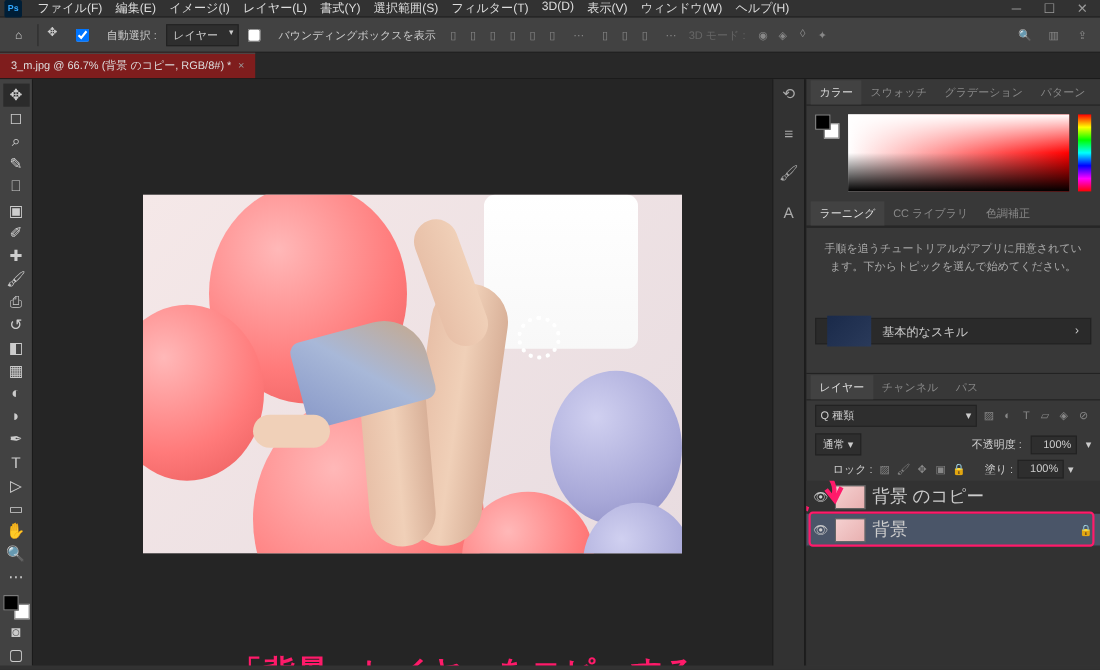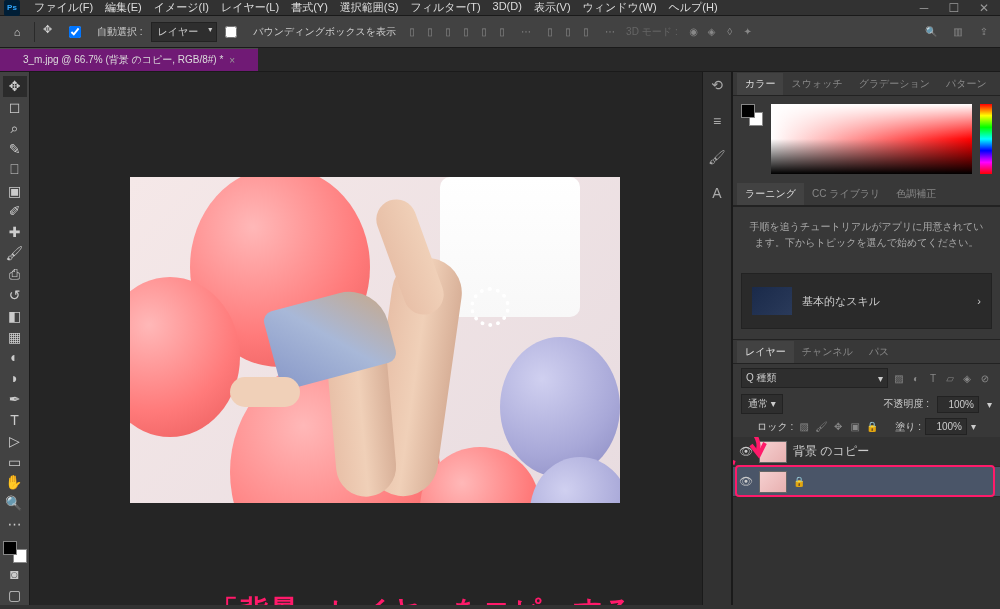--- a/index.html
+++ b/index.html
@@ -14,21 +14,21 @@
 .opt-sep{width:1px;height:20px;background:#2a2a2a}
 .move-icon{width:18px;height:18px;color:#ccc}
 .chk{display:flex;align-items:center;gap:16px;font-size:10px}
 .chk input{width:12px;height:12px}
 .dropdown{background:#2e2e2e;padding:2px 18px 2px 6px;font-size:10px;border:1px solid #222;position:relative}
 .dropdown::after{content:"▾";position:absolute;right:4px;top:2px;font-size:8px}
 .align-icons{display:flex;gap:2px}
 .align-btn{width:16px;height:16px;display:flex;align-items:center;justify-content:center;font-size:10px;color:#888}
 .opt-right{margin-left:auto;display:flex;gap:10px;align-items:center}
 .tabbar{height:24px;background:#282828;display:flex;align-items:flex-end;border-bottom:1px solid #1a1a1a}
-.doc-tab{background:#701a75;padding:4px 23px;font-size:10px;color:#ddd;border-top:1px solid #4a4a4a;display:flex;align-items:center;gap:6px}
+.doc-tab{background:#7f1d1d;padding:4px 10px;font-size:10px;color:#ddd;border-top:1px solid #4a4a4a;display:flex;align-items:center;gap:6px}
 .doc-tab .close{color:#999;font-size:10px}
 .main{display:flex;height:calc(100% - 76px)}
 .toolbar{width:30px;background:#424242;border-right:1px solid #1a1a1a;display:flex;flex-direction:column;align-items:center;padding-top:4px}
 .tool{width:24px;height:22px;display:flex;align-items:center;justify-content:center;color:#ccc;font-size:14px;cursor:pointer;position:relative}
 .tool.active{background:#2b2b2b}
 .fgbg{width:24px;height:24px;position:relative;margin-top:6px}
 .fgbg .fg{width:14px;height:14px;background:#000;border:1px solid #888;position:absolute;top:0;left:0;z-index:2}
 .fgbg .bg{width:14px;height:14px;background:#fff;border:1px solid #888;position:absolute;bottom:0;right:0}
 .canvas-area{flex:1;background:#252525;position:relative;overflow:hidden}
 .canvas{position:absolute;left:100px;top:105px;width:490px;height:326px;background:linear-gradient(135deg,#f5e8e8 0%,#e8dce0 100%);overflow:hidden}
@@ -58,39 +58,39 @@
 .ptab.active{color:#ddd;background:#424242}
 .color-panel{padding:8px;display:flex;gap:8px}
 .color-swatch{width:22px;height:22px;position:relative}
 .color-swatch .cfg{width:14px;height:14px;background:#000;border:1px solid #888;position:absolute;top:0;left:0;z-index:2}
 .color-swatch .cbg{width:14px;height:14px;background:#fff;border:1px solid #888;position:absolute;bottom:0;right:0}
 .picker{flex:1;height:70px;position:relative;background:linear-gradient(to bottom,rgba(255,255,255,1) 0%,rgba(255,255,255,0) 50%,rgba(0,0,0,0) 50%,rgba(0,0,0,1) 100%),linear-gradient(to right,#fff,#f00)}
 .hue{width:12px;height:70px;background:linear-gradient(to bottom,#f00,#ff0,#0f0,#0ff,#00f,#f0f,#f00)}
 .learn-panel{padding:12px;text-align:center;font-size:11px;color:#ccc;border-top:1px solid #222}
 .learn-title{font-size:12px;margin-bottom:8px}
 .learn-text{font-size:10px;color:#aaa;line-height:1.6}
-.skill-card{margin:10px 8px;background:#2a2a2a;height:56px;display:flex;align-items:center;padding:0 10px;gap:10px;border:1px solid #222}
+.skill-card{margin:26px 8px;background:#2a2a2a;height:24px;display:flex;align-items:center;padding:0 10px;gap:10px;border:1px solid #222}
 .skill-thumb{width:40px;height:28px;background:linear-gradient(135deg,#1a2a4a,#2a3a5a)}
 .skill-label{font-size:11px;flex:1}
 .layers-panel{flex:1;border-top:1px solid #222;display:flex;flex-direction:column}
 .layer-controls{padding:4px 8px;display:flex;align-items:center;gap:4px;font-size:10px}
 .layer-search{flex:1;background:#2e2e2e;padding:2px 4px;border:1px solid #222;display:flex;align-items:center;gap:8px}
 .layer-filter-icons{display:flex;gap:3px}
 .lf-ic{width:14px;height:14px;color:#888;font-size:10px;display:flex;align-items:center;justify-content:center}
 .blend-row{padding:2px 8px;display:flex;align-items:center;gap:8px;font-size:10px}
 .blend-dd{background:#2e2e2e;padding:2px 6px;border:1px solid #222;flex:0 0 auto}
 .opacity-input{background:#2e2e2e;padding:2px 4px;border:1px solid #222;width:42px;text-align:right}
 .lock-row{padding:2px 24px;display:flex;align-items:center;gap:4px;font-size:10px}
 .lock-icons{display:flex;gap:3px}
 .layer-list{flex:1;background:#323232;overflow:hidden;position:relative}
 .layer{display:flex;align-items:center;height:30px;padding:0 6px;gap:6px;border-bottom:1px solid #2a2a2a}
 .layer.selected{background:#4a5568}
 .eye{width:14px;height:14px;color:#ccc;font-size:11px}
 .layer-thumb{width:28px;height:22px;background:linear-gradient(135deg,#f5d0d0,#e8b0b0);border:1px solid #666}
-.layer-name{font-size:12px;flex:1}
+.layer-name{font-size:16px;flex:1}
 .lock-ic{font-size:10px;color:#aaa}
 .arrow-annot{position:absolute;left:-18px;top:-14px;width:60px;height:50px;pointer-events:none;z-index:10}
 .arrow-annot svg{width:100%;height:100%}
 .highlight-box{position:absolute;border:2px solid #ff1a6a;border-radius:4px;pointer-events:none}
 </style>
 </head>
 <body>
 
 <div class="menubar">
   <div class="ps-logo">Ps</div>
@@ -300,19 +300,20 @@
             </svg>
         </div>
         <div class="layer">
           <div class="eye">👁</div>
           <div class="layer-thumb"></div>
           <div class="layer-name">背景 のコピー</div>
         </div>
         <div class="layer selected" style="position:relative">
           <div class="eye">👁</div>
           <div class="layer-thumb"></div>
+          <div class="layer-name">背景</div>
           <div class="lock-ic">🔒</div>
         </div>
         <div class="highlight-box" style="left:2px;top:28px;width:260px;height:32px"></div>
       </div>
     </div>
   </div>
 </div>
 
 </body></html>

